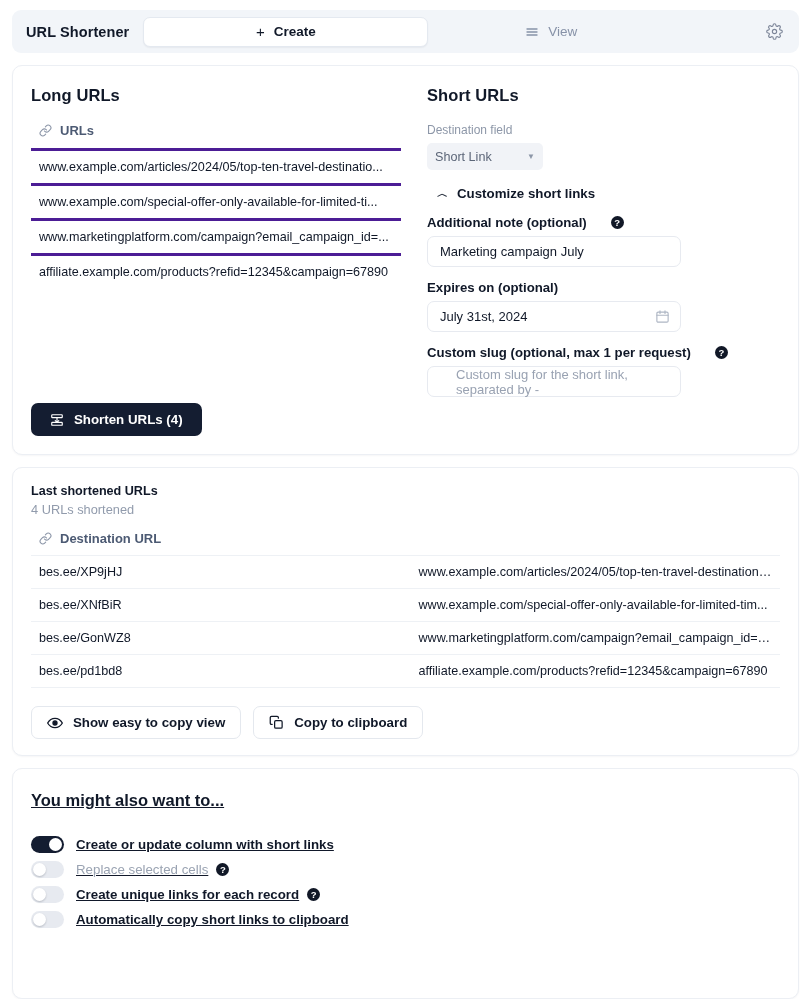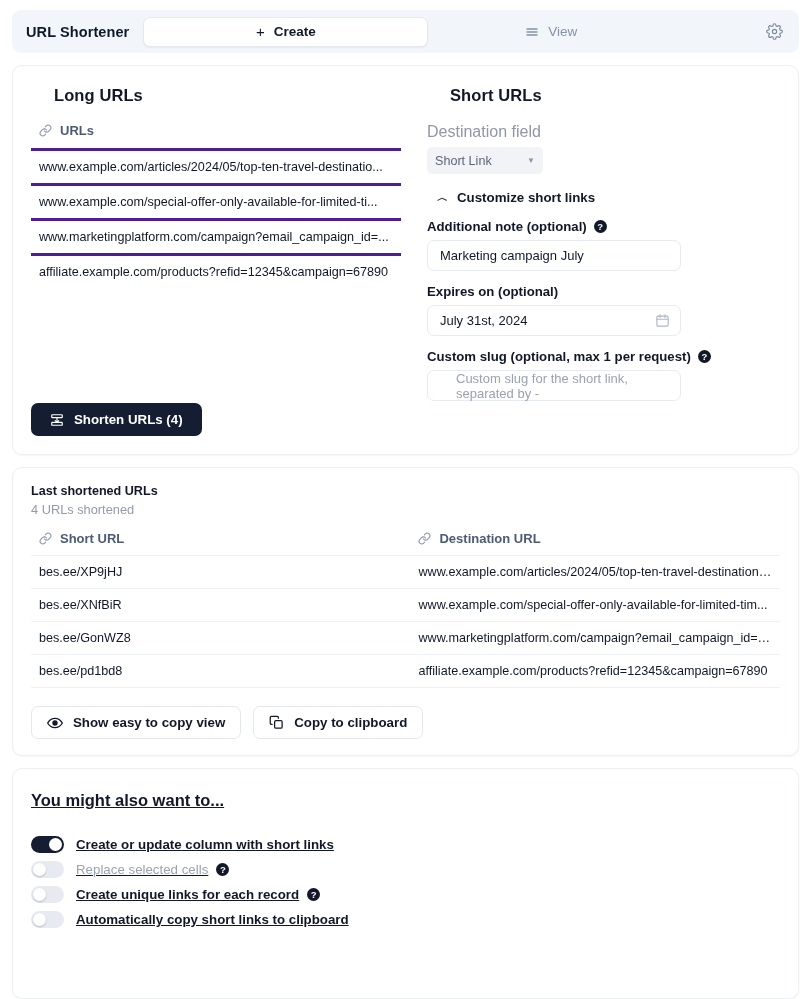--- a/index.html
+++ b/index.html
@@ -43,21 +43,21 @@
     background: #ffffff;
     border: 1px solid #eceff4;
     border-radius: 10px;
     box-shadow: 0 1px 2px rgba(16,24,40,.04);
     flex: 0 0 auto;
   }
   .card-main { padding: 20px 18px 18px 18px; display: flex; gap: 0; height: 390px; }
   .col-left  { width: 384px; padding-right: 14px; display: flex; flex-direction: column; }
   .col-right { width: 360px; padding-left: 12px; }
 
-  .section-title { font-size: 16.5px; font-weight: 700; color: #101828; margin-bottom: 18px; letter-spacing: .1px; margin-left: 23px; }
+  .section-title { font-size: 16.5px; font-weight: 700; color: #101828; margin-bottom: 18px; letter-spacing: .1px; }
 
   
   .tbl-head {
     display: flex; align-items: center; gap: 8px;
     padding: 0 0 10px 8px;
     font-size: 13px; font-weight: 600; color: #4c5a73;
   }
   .tbl-row {
     border-top: 3px solid #4c1d95;
     padding: 9px 6px 9px 8px;
@@ -72,37 +72,37 @@
     display: inline-flex; align-items: center; gap: 10px;
     height: 33px; padding: 0 19px;
     background: #141d31; color: #ffffff;
     border: none; border-radius: 7px;
     font-family: "Liberation Sans", sans-serif;
     font-size: 13.3px; font-weight: 700;
     cursor: pointer;
   }
 
   
-  .field-label-muted { font-size: 16px; color: #8d97a8; margin-bottom: 6px; }
+  .field-label-muted { font-size: 12px; color: #8d97a8; margin-bottom: 6px; }
   .select-box {
     width: 116px; height: 27px; background: #f1f3f7; border-radius: 5px;
     display: flex; align-items: center; padding: 0 8px;
     font-size: 12.6px; color: #5c6678;
   }
   .select-box .caret { margin-left: auto; font-size: 8px; color: #8d97a8; }
 
   .customize-row {
     display: flex; align-items: center; gap: 9px;
     margin: 16px 0 14px 10px;
     font-size: 13.3px; font-weight: 700; color: #101828;
   }
   .chev-up { font-size: 11px; color: #29313f; line-height: 1; }
 
   .field-label {
-    display: flex; align-items: center; gap: 7px;
+    display: flex; align-items: center; gap: 24px;
     font-size: 13.2px; font-weight: 700; color: #101828; margin-bottom: 6px;
   }
   .help-ico {
     width: 13px; height: 13px; border-radius: 50%;
     background: #111827; color: #fff;
     font-size: 9.5px; font-weight: 700;
     display: inline-flex; align-items: center; justify-content: center;
     line-height: 1; font-family: "Liberation Sans", sans-serif;
   }
   .input {
@@ -277,29 +277,20 @@
       </div>
     </div>
   </div>
 
   <div class="card card-results">
     <div class="res-title">Last shortened URLs</div>
     <div class="res-sub">4 URLs shortened</div>
 
     <div class="res-table">
       <div class="res-head">
-        <div class="cell c1">
-          <span class="ico">
-            <svg width="13" height="13" viewBox="0 0 24 24" fill="none" stroke="#8c96a8" stroke-width="2" stroke-linecap="round" stroke-linejoin="round">
-              <path d="M10 13a5 5 0 0 0 7.54.54l3-3a5 5 0 0 0-7.07-7.07l-1.72 1.71"></path>
-              <path d="M14 11a5 5 0 0 0-7.54-.54l-3 3a5 5 0 0 0 7.07 7.07l1.71-1.71"></path>
-            </svg>
-          </span>
-          <span>Short URL</span>
-        </div>
         <div class="cell c2">
           <span class="ico">
             <svg width="13" height="13" viewBox="0 0 24 24" fill="none" stroke="#8c96a8" stroke-width="2" stroke-linecap="round" stroke-linejoin="round">
               <path d="M10 13a5 5 0 0 0 7.54.54l3-3a5 5 0 0 0-7.07-7.07l-1.72 1.71"></path>
               <path d="M14 11a5 5 0 0 0-7.54-.54l-3 3a5 5 0 0 0 7.07 7.07l1.71-1.71"></path>
             </svg>
           </span>
           <span>Destination URL</span>
         </div>
       </div>

